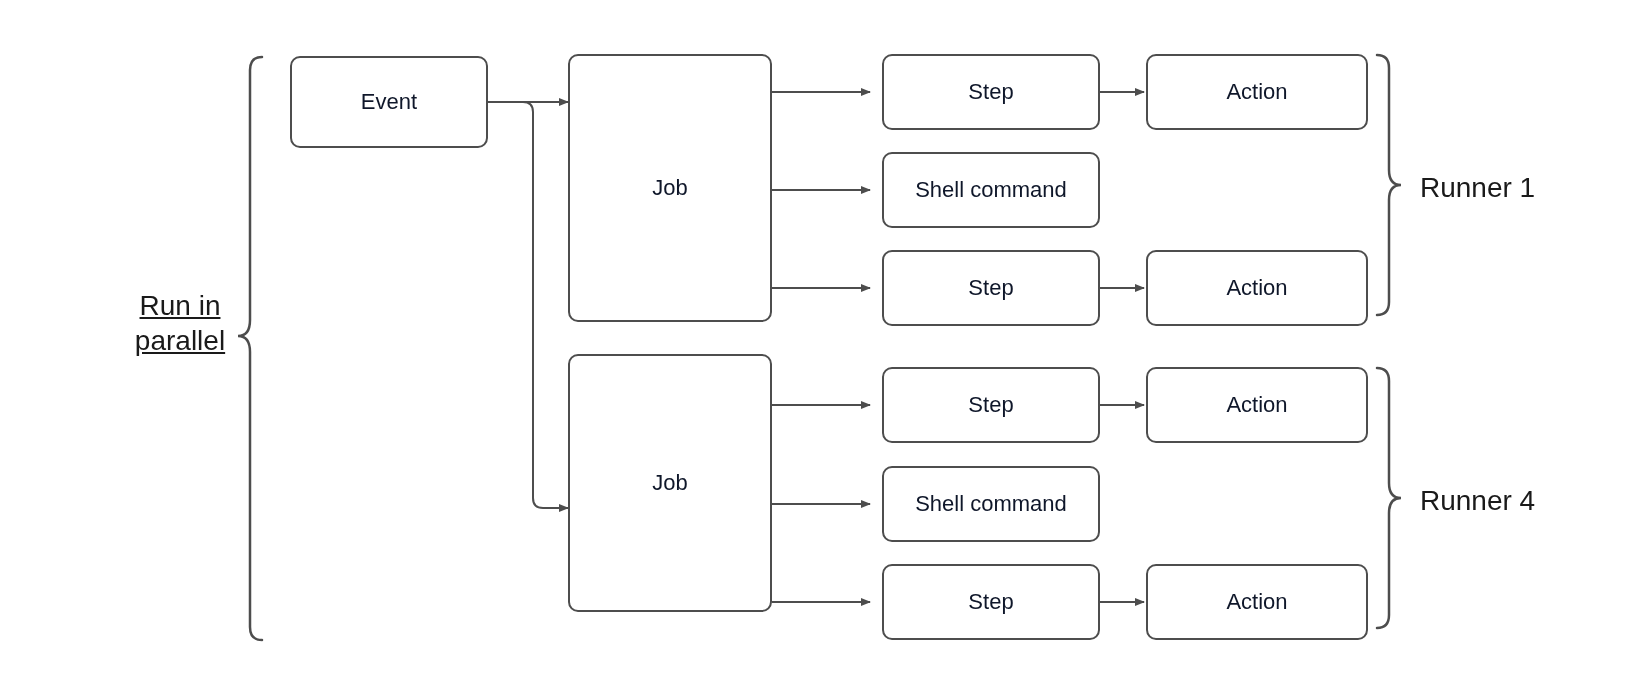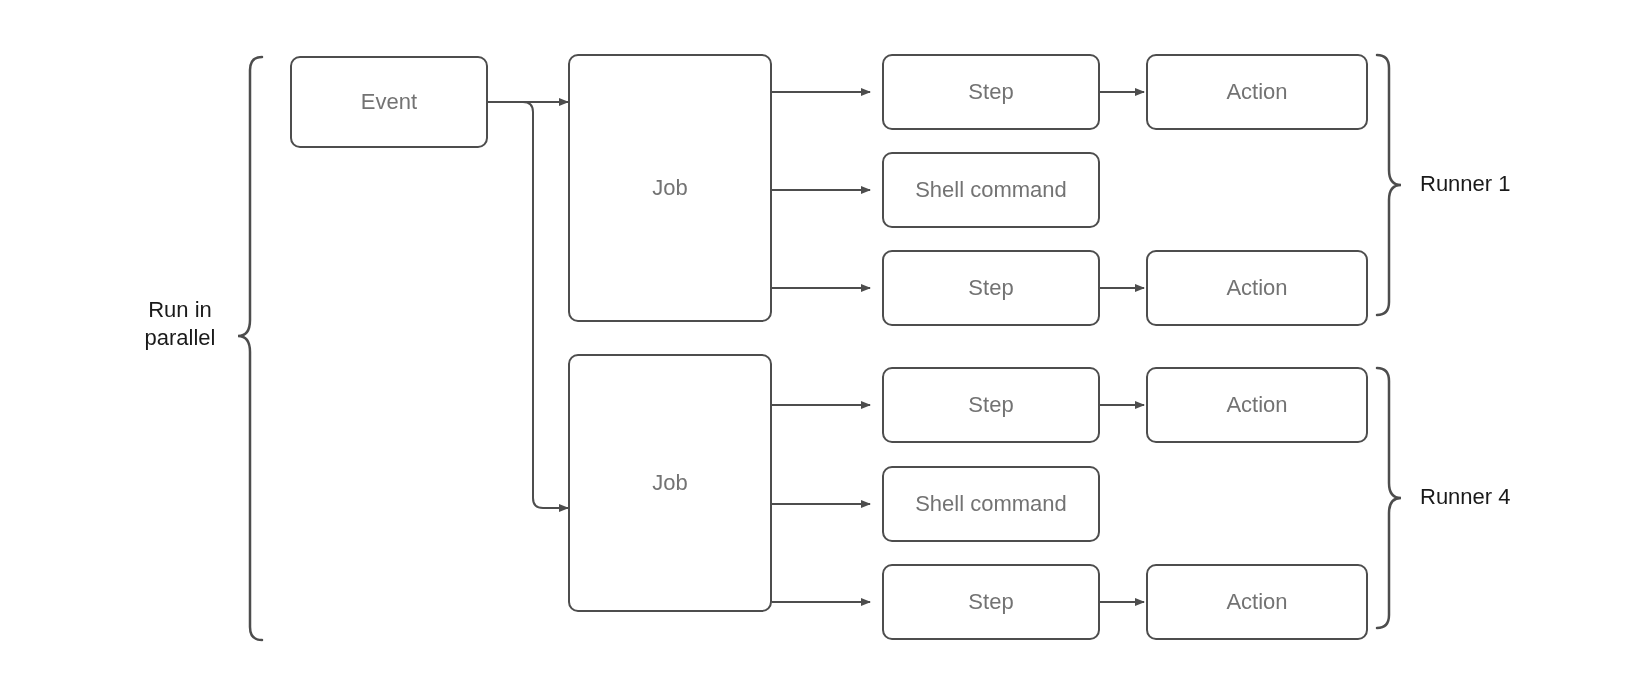--- a/index.html
+++ b/index.html
@@ -26,30 +26,30 @@
   }
   .node {
     position: absolute;
     box-sizing: border-box;
     border: 2px solid #4d4d4d;
     border-radius: 10px;
     background: #ffffff;
     display: flex;
     align-items: center;
     justify-content: center;
-    color: #737373;
+    color: #0f172a;
     font-size: 22px;
     font-family: "Liberation Sans", sans-serif;
     line-height: 1.15;
     z-index: 2;
   }
   .brace-label {
     position: absolute;
     color: #1a1a1a;
-    font-size: 22px;
+    font-size: 28px;
     font-family: "Liberation Sans", sans-serif;
     line-height: 1.25;
     white-space: pre-line;
     z-index: 2;
   }
   .label-left {
     text-align: center;
   }
   .label-right {
     text-align: left;
@@ -84,21 +84,21 @@
     <path d="M1100,405 L1144,405" fill="none" stroke="#4d4d4d" stroke-width="2" marker-end="url(#arrow)"></path>
     <path d="M1100,602 L1144,602" fill="none" stroke="#4d4d4d" stroke-width="2" marker-end="url(#arrow)"></path>
 
     <path d="M262,57 Q250,57 250,70 L250,320 Q250,336 238,336 Q250,336 250,352 L250,627 Q250,640 262,640" fill="none" stroke="#4d4d4d" stroke-width="2.5" stroke-linecap="round"></path>
 
     <path d="M1377,55 Q1389,55 1389,68 L1389,170 Q1389,185 1401,185 Q1389,185 1389,200 L1389,302 Q1389,315 1377,315" fill="none" stroke="#4d4d4d" stroke-width="2.5" stroke-linecap="round"></path>
 
     <path d="M1377,368 Q1389,368 1389,381 L1389,483 Q1389,498 1401,498 Q1389,498 1389,513 L1389,615 Q1389,628 1377,628" fill="none" stroke="#4d4d4d" stroke-width="2.5" stroke-linecap="round"></path>
   </svg>
 
-  <div class="brace-label label-left" style="left:130px; top:296px; width:100px;">Run in
+  <div class="brace-label label-left" style="left:130px; top:288px; width:100px;text-decoration:underline;">Run in
 parallel</div>
 
   <div class="node" style="left:290px; top:56px; width:198px; height:92px;">Event</div>
 
   <div class="node" style="left:568px; top:54px; width:204px; height:268px;">Job</div>
 
   <div class="node" style="left:882px; top:54px; width:218px; height:76px;">Step</div>
   <div class="node" style="left:1146px; top:54px; width:222px; height:76px;">Action</div>
 
   <div class="node" style="left:882px; top:152px; width:218px; height:76px;">Shell command</div>

